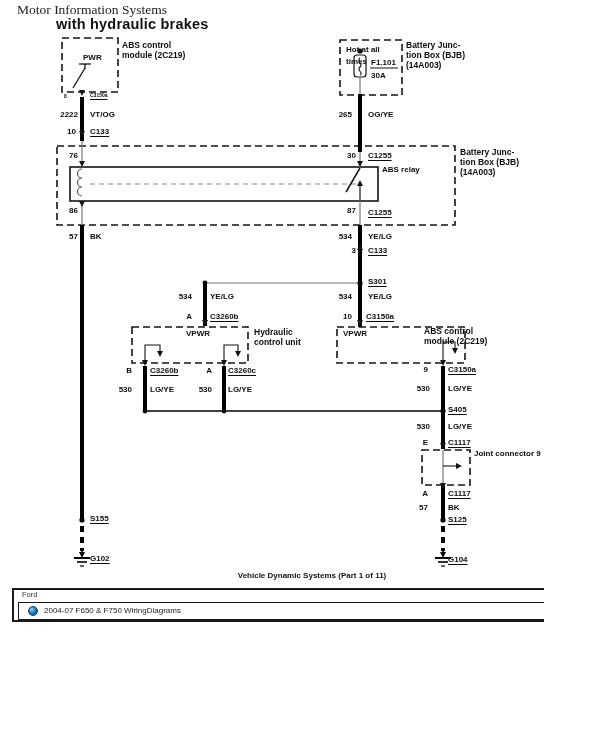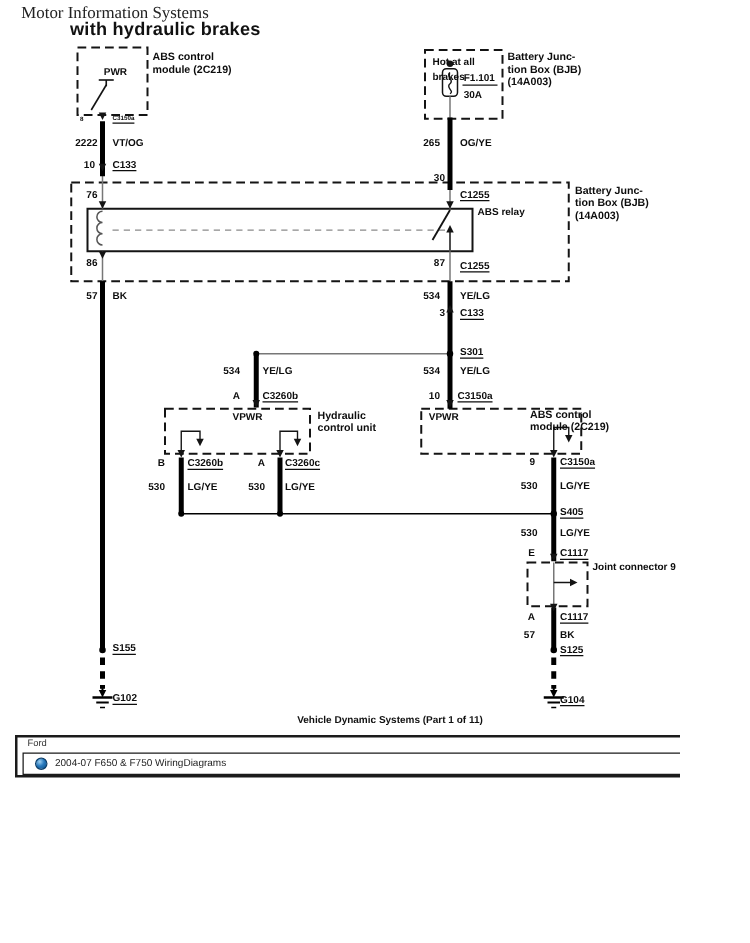--- a/index.html
+++ b/index.html
@@ -152,35 +152,35 @@
   <span class="lbl" style="left:83px;top:53px">PWR</span>
   <span class="lbl tiny" style="left:64px;top:94px">8</span>
   <span class="lbl tiny conn" style="left:90px;top:93px">C3150a</span>
 
   <span class="lbl num" style="left:50px;top:110px;width:28px">2222</span>
   <span class="lbl" style="left:90px;top:110px">VT/OG</span>
   <span class="lbl num" style="left:56px;top:127px;width:20px">10</span>
   <span class="lbl conn" style="left:90px;top:127px">C133</span>
 
   <span class="lbl" style="left:346px;top:44px;line-height:12px">Hot at all
-brakes</span>
+times</span>
   <span class="lbl" style="left:371px;top:58px">F1.101</span>
   <span class="lbl" style="left:371px;top:71px">30A</span>
   <span class="lbl boxlbl" style="left:406px;top:40px">Battery Junc-
 tion Box (BJB)
 (14A003)</span>
 
   <span class="lbl num" style="left:326px;top:110px;width:26px">265</span>
   <span class="lbl" style="left:368px;top:110px">OG/YE</span>
 
   <span class="lbl boxlbl" style="left:460px;top:147px">Battery Junc-
 tion Box (BJB)
 (14A003)</span>
   <span class="lbl num" style="left:54px;top:151px;width:24px">76</span>
-  <span class="lbl num" style="left:330px;top:138px;width:26px">30</span>
+  <span class="lbl num" style="left:330px;top:151px;width:26px">30</span>
   <span class="lbl conn" style="left:368px;top:151px">C1255</span>
   <span class="lbl" style="left:382px;top:165px">ABS relay</span>
   <span class="lbl num" style="left:54px;top:206px;width:24px">86</span>
   <span class="lbl num" style="left:330px;top:206px;width:26px">87</span>
   <span class="lbl conn" style="left:368px;top:208px">C1255</span>
 
   <span class="lbl num" style="left:54px;top:232px;width:24px">57</span>
   <span class="lbl" style="left:90px;top:232px">BK</span>
   <span class="lbl conn" style="left:90px;top:514px">S155</span>
   <span class="lbl conn" style="left:90px;top:554px">G102</span>

